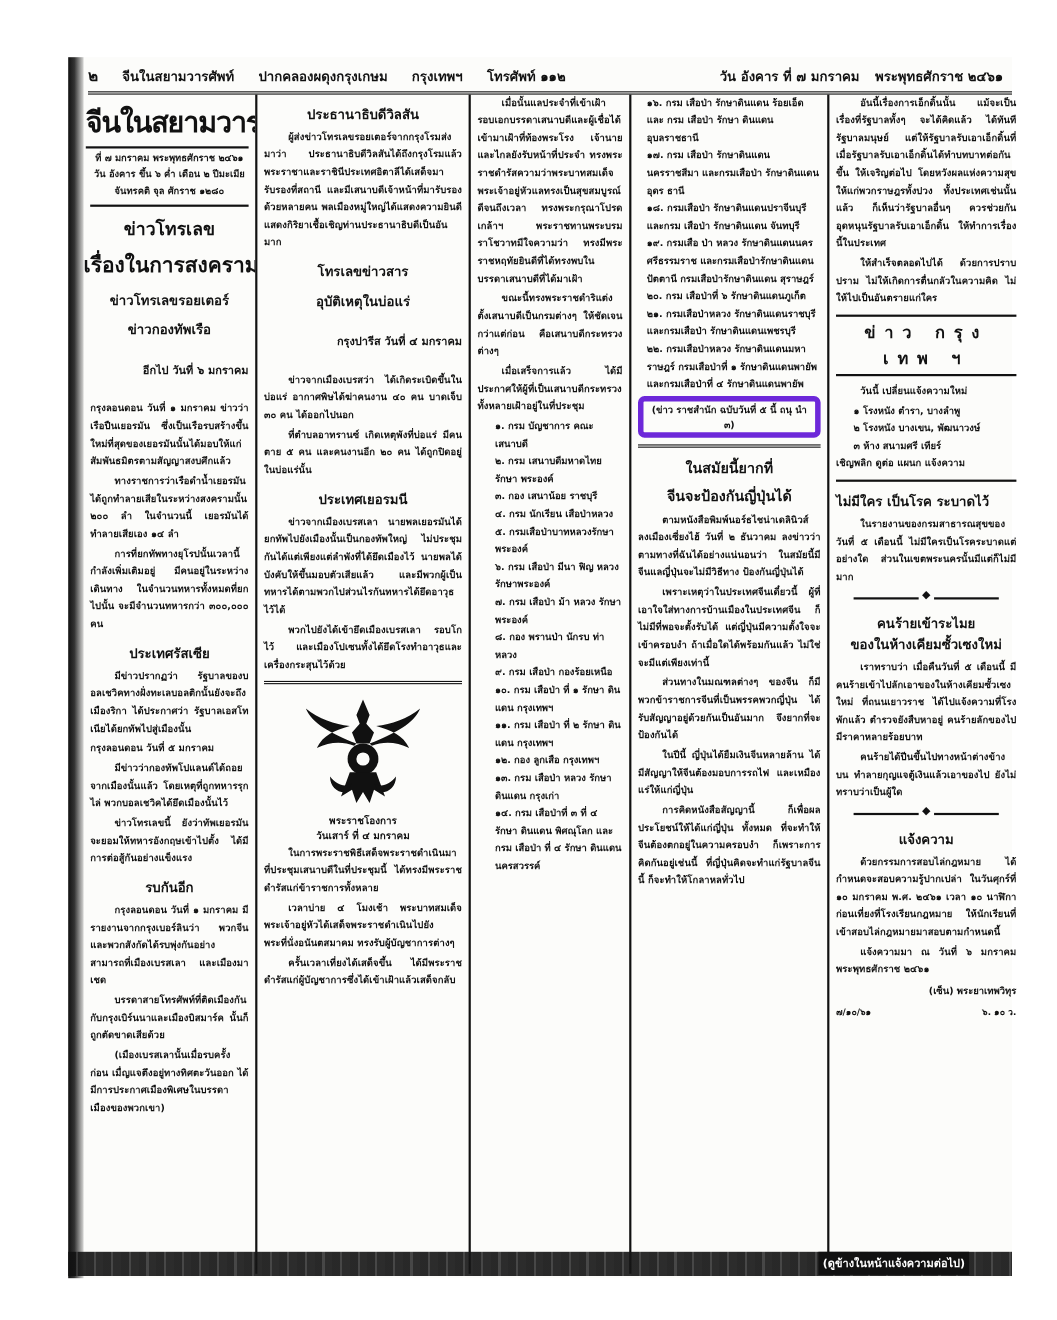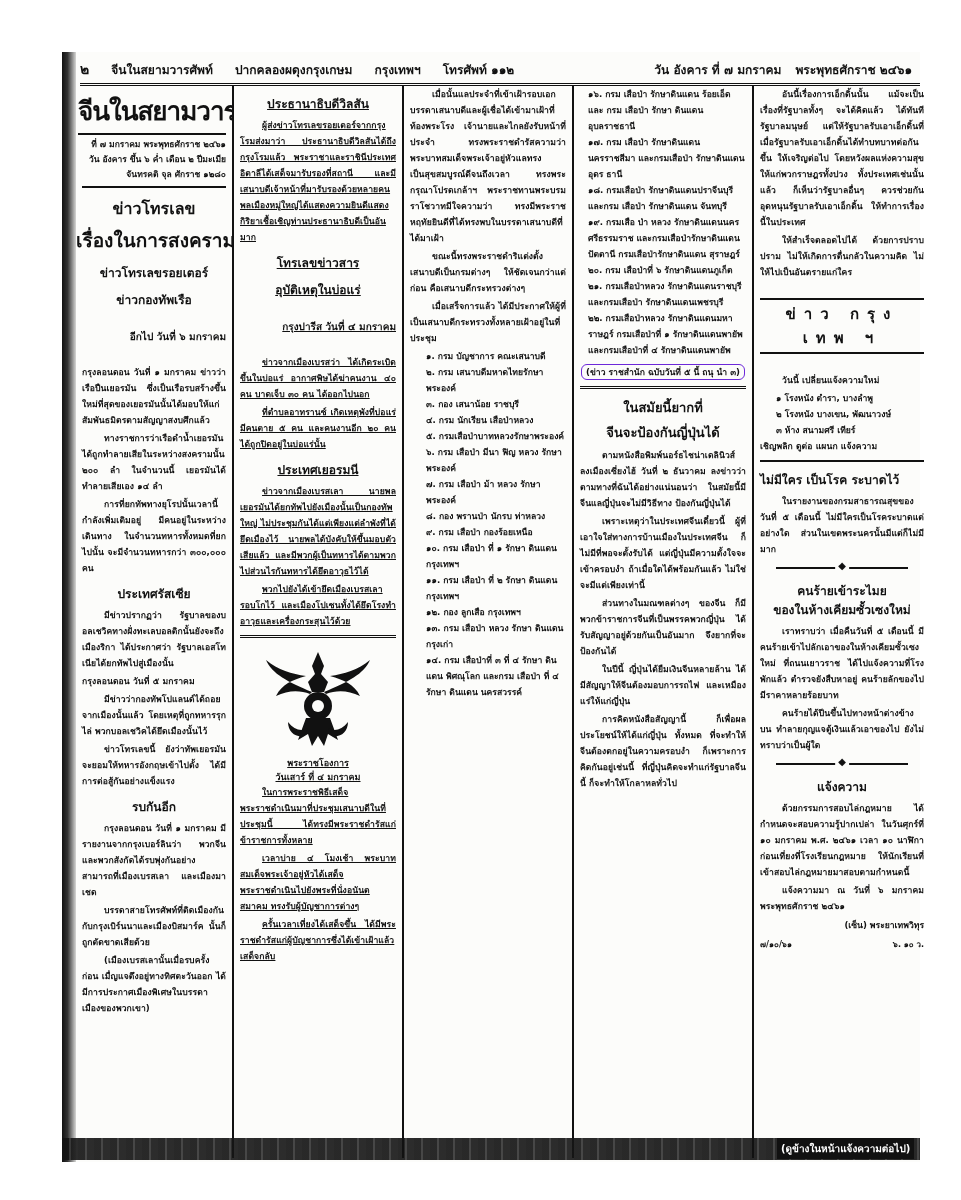--- a/index.html
+++ b/index.html
@@ -25,53 +25,53 @@
   .header .pno { font-size: 14px; }
   .cols {
     position: absolute; left: 76px; top: 86px; width: 844px; height: 1072px;
     display: flex;
   }
   .col {
     flex: 0 0 auto; height: 100%; overflow: hidden; padding: 0 6px;
     box-sizing: border-box; border-right: 2px solid #111; position: relative;
   }
   .col:last-child { border-right: none; }
-  .c1 { width: 158px; } .c2 { width: 170px; text-decoration: underline; } .c3 { width: 170px; }
+  .c1 { width: 158px; } .c2 { width: 194px; } .c3 { width: 146px; }
   .c4 { width: 180px; } .c5 { width: 176px; }
   .masthead {
     font-family: "DejaVu Serif", serif; font-size: 26px; font-weight: bold;
     letter-spacing: -1px; margin: 4px 0 2px -4px; white-space: nowrap;
     border-bottom: 2px solid #111; padding-bottom: 2px;
   }
-  .mast-meta { font-size: 8.5px; font-weight: bold; text-align: right; line-height: 15px; border-bottom: 2px solid #111; padding-bottom: 4px; }
+  .mast-meta { font-size: 8.5px; font-weight: bold; text-align: center; line-height: 15px; border-bottom: 2px solid #111; padding-bottom: 4px; }
   .big-head { font-size: 16px; font-weight: bold; text-align: center; margin: 8px 0 4px; }
   .bigger-head { font-size: 19px; font-weight: bold; margin: 2px 0 8px -6px; white-space: nowrap; }
   h3 { font-size: 12px; font-weight: bold; text-align: center; margin: 8px 0 4px; }
   h4 { font-size: 10px; font-weight: bold; text-align: right; margin: 20px 0; }
   p { font-size: 8.6px; line-height: 16px; margin: 0 0 2px; text-align: justify; font-weight: bold; letter-spacing: 0.1px; }
   p.indent { text-indent: 22px; }
   ul.num { list-style: none; padding: 0 0 0 16px; margin: 0; }
   ul.num li { font-size: 8.6px; line-height: 16px; font-weight: bold; }
   .rule { border-top: 2px solid #111; margin: 6px 0; }
   .rule-dbl { border-top: 3px double #111; margin: 6px 0; }
   .rule-orn { height: 10px; position: relative; margin: 6px 0; }
   .rule-orn::before { content: ""; position: absolute; left: 10%; right: 10%; top: 4px; border-top: 2px solid #111; }
   .rule-orn::after { content: "◆"; position: absolute; left: 50%; top: -3px; transform: translateX(-50%); font-size: 10px; background: #fcfcfa; padding: 0 3px; }
-  .section-box { border-top: 2px solid #111; border-bottom: 2px solid #111; font-size: 15px; font-weight: bold; text-align: center; letter-spacing: 8px; padding: 2px 0; margin: 18px 0; }
+  .section-box { border-top: 2px solid #111; border-bottom: 2px solid #111; font-size: 15px; font-weight: bold; text-align: center; letter-spacing: 8px; padding: 2px 0; margin: 6px 0; }
   .emblem { width: 120px; height: 110px; margin: 4px auto 2px; display: block; }
   .caption { font-size: 9px; text-align: center; font-weight: bold; line-height: 14px; }
   .bottom-band {
     position: absolute; left: 62px; top: 1138px; width: 858px; height: 22px;
     background: repeating-linear-gradient(90deg, #111 0 7px, #333 7px 9px, #151515 9px 16px);
     opacity: 0.9;
   }
-  .footer-tag { position: absolute; left: 777px; top: 1138px; font-size: 10px; font-weight: bold; color: #fff; background: #111; padding: 3px 4px; }
+  .footer-tag { position: absolute; left: 744px; top: 1138px; font-size: 10px; font-weight: bold; color: #fff; background: #111; padding: 3px 4px; }
   .sign { font-size: 8.6px; font-weight: bold; text-align: right; margin: 4px 0; }
   .sign-row { display: flex; justify-content: space-between; font-size: 8px; font-weight: bold; margin: 6px 0; }
-  .box-quote { font-size: 8.6px; font-weight: bold; border: 1px solid #6d28d9; border-radius: 6px; padding: 0 4px; display: inline-block; }
+  .box-quote { font-size: 8.6px; font-weight: bold; border: 5px solid #6d28d9; border-radius: 6px; padding: 0 4px; display: inline-block; }
 </style>
 </head>
 <body>
 
 <div class="page"></div>
 <div class="spine"></div>
 
 <div class="header">
   <div class="left">
     <span class="pno">๒</span>

